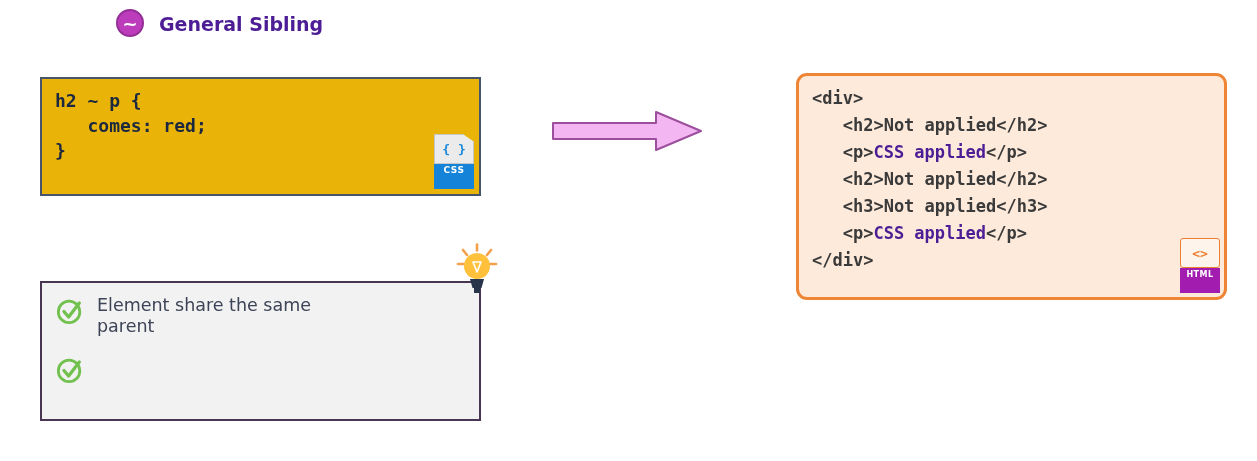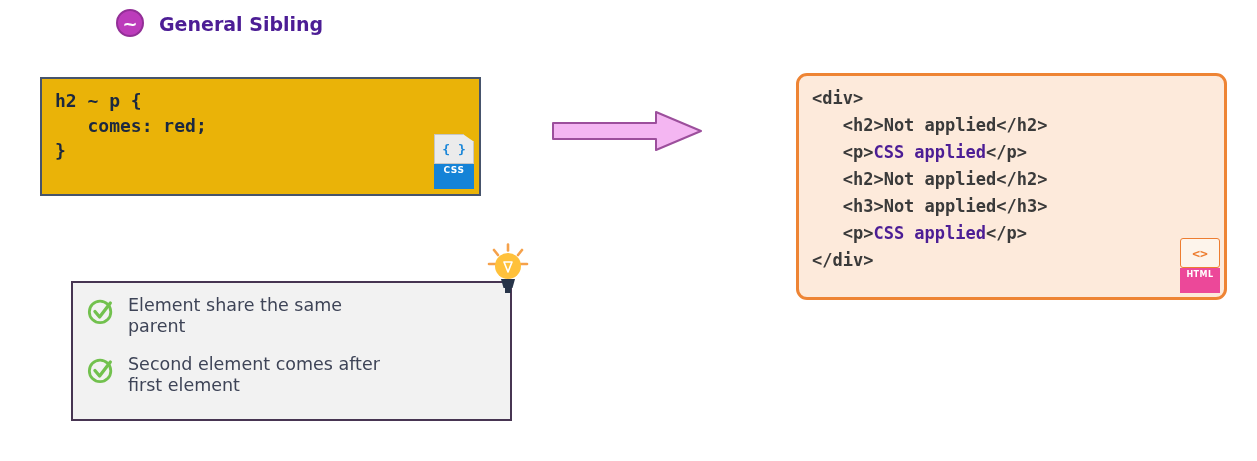--- a/index.html
+++ b/index.html
@@ -65,32 +65,32 @@
     font-family: "DejaVu Sans Mono", "Liberation Mono", monospace;
     font-weight: bold; font-size: 13px;
   }
   .css-file .file-glyph { color: #1a86d8; }
   .html-file .file-glyph { color: #ed7d31; }
   .file-label {
     height: 25px; line-height: 13px; color: #ffffff;
     font-weight: bold; font-size: 9px; letter-spacing: 0.5px;
   }
   .css-file .file-label { background: #1583d7; }
-  .html-file .file-label { background: #ec4899; font-size: 8px; }
+  .html-file .file-label { background: #a21caf; font-size: 8px; }
 
   
   .arrow { position: absolute; left: 552px; top: 110px; }
 
   
   .notes-box {
     position: absolute; left: 40px; top: 281px;
     width: 441px; height: 140px; box-sizing: border-box;
     background: #f2f2f2; border: 2px solid #473552;
     padding: 12px 14px;
-    display: flex; flex-direction: column; gap: 16px; margin-left: 31px;
+    display: flex; flex-direction: column; gap: 16px;
   }
   .note-item { display: flex; align-items: flex-start; gap: 13px; }
   .check { flex: none; margin-top: 2px; }
   .note-text {
     font-size: 17.5px; line-height: 1.22; color: #3e4457; width: 262px;
   }
   .bulb { position: absolute; top: -41px; right: -21px; z-index: 2; }
 </style>
 </head>
 <body>
@@ -144,21 +144,20 @@
         <circle cx="14" cy="16" r="11.5" fill="none" stroke="#72c14e" stroke-width="3"></circle>
         <path d="M8.5 15.5 L13.5 21.5 L25 6.5" fill="none" stroke="#72c14e" stroke-width="3.5" stroke-linecap="round" stroke-linejoin="round"></path>
       </svg>
       <div class="note-text">Element share the same parent</div>
     </div>
     <div class="note-item">
       <svg class="check" width="28" height="28" viewBox="0 0 30 30">
         <circle cx="14" cy="16" r="11.5" fill="none" stroke="#72c14e" stroke-width="3"></circle>
         <path d="M8.5 15.5 L13.5 21.5 L25 6.5" fill="none" stroke="#72c14e" stroke-width="3.5" stroke-linecap="round" stroke-linejoin="round"></path>
       </svg>
-      <div class="note-text">Second element comes after first element</div>
     </div>
     <svg class="bulb" width="46" height="57" viewBox="0 0 46 57">
       <g stroke="#f5a14b" stroke-width="2.6" stroke-linecap="round">
         <line x1="23" y1="2.5" x2="23" y2="8.5"></line>
         <line x1="9" y1="8" x2="13" y2="13"></line>
         <line x1="37" y1="8" x2="33" y2="13"></line>
         <line x1="4" y1="22" x2="10" y2="22"></line>
         <line x1="42" y1="22" x2="36" y2="22"></line>
       </g>
       <circle cx="23" cy="24" r="13" fill="#ffc13b"></circle>

